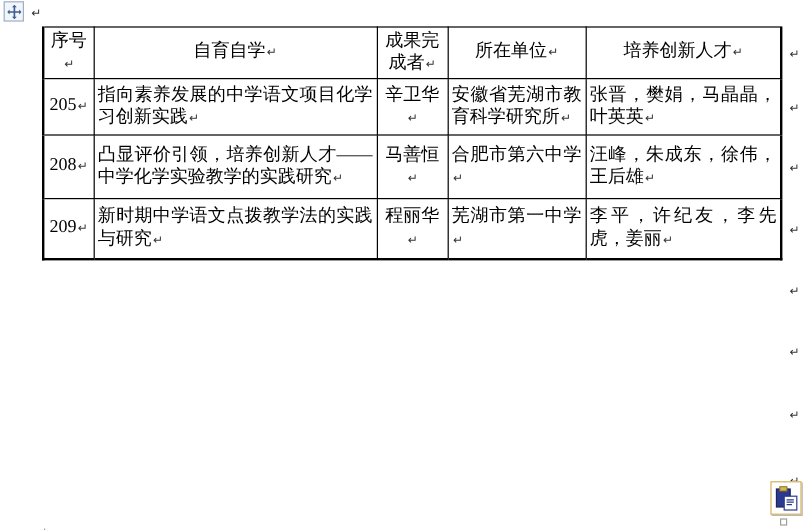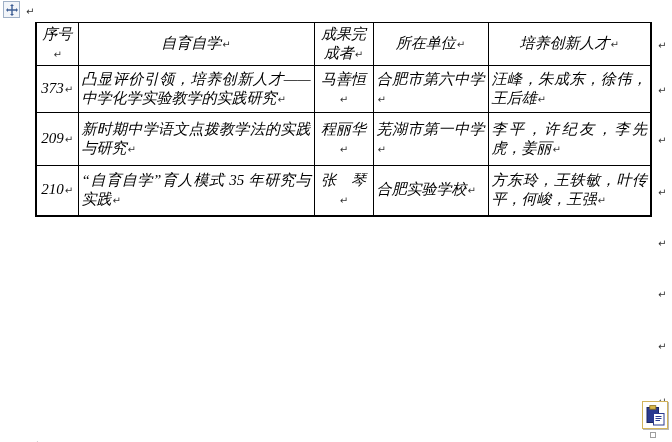--- a/index.html
+++ b/index.html
@@ -5,21 +5,21 @@
   :root { --cellmark: "↵"; }
   * { margin:0; padding:0; box-sizing:border-box; }
   html,body { width:672px; height:442px; }
   body {
     background:#ffffff;
     font-family:"Liberation Serif","DejaVu Serif",serif;
     color:#000;
     position:relative;
     overflow:hidden;
   }
-  .canvas { position:absolute; inset:0;font-style:italic; }
+  .canvas { position:absolute; inset:0; }
 
   
   .move-handle {
     position:absolute; left:3px; top:1px;
     width:17px; height:17px;
     border:1px solid #9fb0c6;
     background:#f2f5f9;
     display:flex; align-items:center; justify-content:center;
     cursor:move;
   }
@@ -113,39 +113,39 @@
       <tr>
         <th><span class="fmark">序号</span></th>
         <th><span class="fmark">自育自学</span></th>
         <th><span class="fmark">成果完成者</span></th>
         <th><span class="fmark">所在单位</span></th>
         <th><span class="fmark">培养创新人才</span></th>
       </tr>
     </thead>
     <tbody>
       <tr>
-        <td class="c-no"><span class="fmark">373</span></td>
+        <td class="c-no"><span class="fmark">205</span></td>
+        <td class="c-name"><span class="fmark">指向素养发展的中学语文项目化学习创新实践</span></td>
+        <td class="c-author"><span class="fmark">辛卫华</span></td>
+        <td class="c-org"><span class="fmark">安徽省芜湖市教育科学研究所</span></td>
+        <td class="c-holders"><span class="fmark">张晋，樊娟，马晶晶，叶英英</span></td>
+      </tr>
+      <tr>
+        <td class="c-no"><span class="fmark">208</span></td>
         <td class="c-name"><span class="fmark">凸显评价引领，培养创新人才——中学化学实验教学的实践研究</span></td>
         <td class="c-author"><span class="fmark">马善恒</span></td>
         <td class="c-org"><span class="fmark">合肥市第六中学</span></td>
         <td class="c-holders"><span class="fmark">汪峰，朱成东，徐伟，王后雄</span></td>
       </tr>
       <tr>
         <td class="c-no"><span class="fmark">209</span></td>
         <td class="c-name"><span class="fmark">新时期中学语文点拨教学法的实践与研究</span></td>
         <td class="c-author"><span class="fmark">程丽华</span></td>
         <td class="c-org"><span class="fmark">芜湖市第一中学</span></td>
         <td class="c-holders"><span class="fmark">李平，许纪友，李先虎，姜丽</span></td>
-      </tr>
-      <tr>
-        <td class="c-no"><span class="fmark">210</span></td>
-        <td class="c-name"><span class="fmark">“自育自学”育人模式 35 年研究与实践</span></td>
-        <td class="c-author"><span class="fmark">张　琴</span></td>
-        <td class="c-org"><span class="fmark">合肥实验学校</span></td>
-        <td class="c-holders"><span class="fmark">方东玲，王轶敏，叶传平，何峻，王强</span></td>
       </tr>
     </tbody>
   </table>
 
   <span class="fmark rowmark" style="top:35px"></span>
   <span class="fmark rowmark" style="top:80px"></span>
   <span class="fmark rowmark" style="top:130px"></span>
   <span class="fmark rowmark" style="top:182px"></span>
   <span class="fmark rowmark" style="top:233px"></span>
   <span class="fmark rowmark" style="top:284px"></span>

